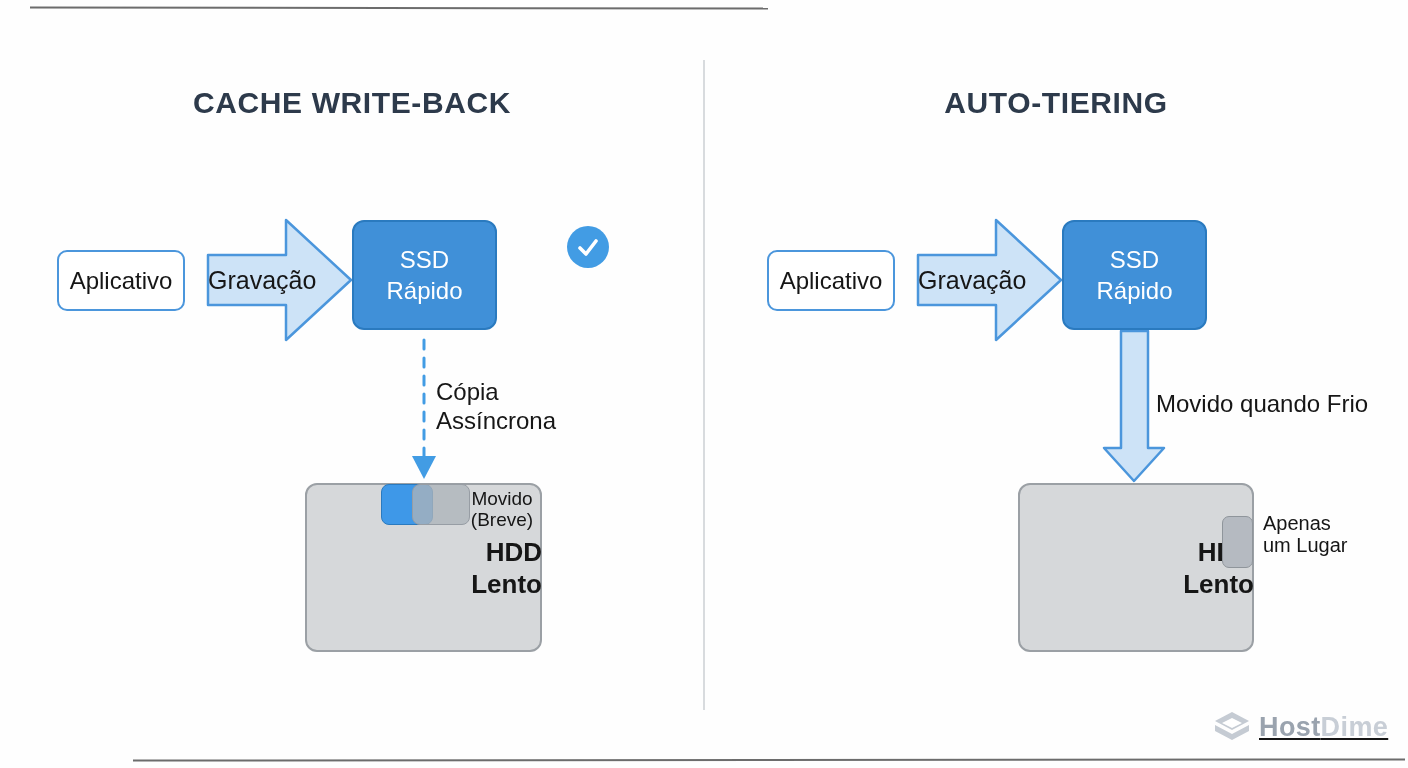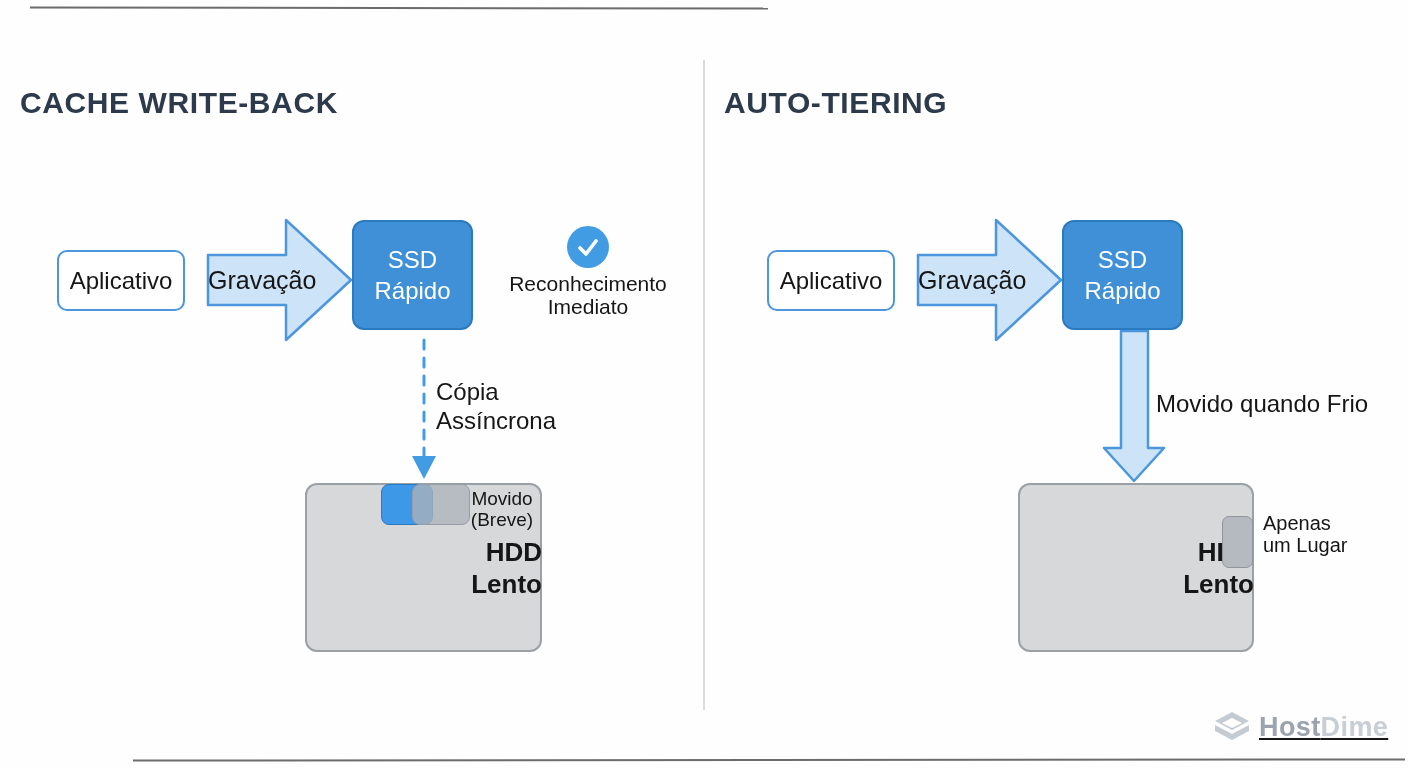--- a/index.html
+++ b/index.html
@@ -11,35 +11,35 @@
   }
   .abs { position:absolute; }
 
   
   .edge-top { left:30px; top:7px; width:738px; height:2px; background:#474747; opacity:.8; transform:rotate(.08deg); }
   .edge-bottom { left:133px; top:759px; width:1272px; height:2px; background:#474747; opacity:.8; transform:rotate(-.05deg); }
 
   .divider { left:703px; top:60px; width:2px; height:650px; background:var(--divider); }
 
   .panel-title {
-    margin:0; width:704px; top:86px; text-align:left;
-    font-size:30px; font-weight:600; letter-spacing:.6px; color:var(--title);padding-left:20px;
+    margin:0; width:704px; top:86px; text-align:center;
+    font-size:30px; font-weight:600; letter-spacing:.6px; color:var(--title);
   }
 
   .app-box {
     width:128px; height:61px; background:#ffffff;
     border:2.5px solid var(--arrow-stroke); border-radius:10px;
     display:flex; align-items:center; justify-content:center;
     font-size:24px; color:var(--ink); box-sizing:border-box; z-index:2;
   }
   .arrow-label {
     width:130px; text-align:left; font-size:25px; color:var(--ink); z-index:3;
   }
   .ssd-box {
-    width:121px; height:110px; background:var(--blue);
+    width:145px; height:110px; background:var(--blue);
     border:2px solid var(--blue-border); border-radius:12px;
     display:flex; align-items:center; justify-content:center; text-align:center;
     font-size:24px; color:#ffffff; line-height:1.3; white-space:pre-line; box-sizing:border-box; z-index:2;
   }
   .hdd-box {
     width:237px; height:169px; background:var(--gray-box);
     border:2px solid var(--gray-border); border-radius:12px; box-sizing:border-box;
   }
   .hdd-label {
     text-align:right; font-size:26px; line-height:1.22; color:var(--ink); white-space:pre-line;font-weight:bold;
@@ -95,22 +95,20 @@
   <div class="abs arrow-label" style="left:208px; top:266px;">Gravação</div>
 
   <div class="abs ssd-box" style="left:352px; top:220px;">SSD
 Rápido</div>
 
   <div class="abs check-circle" style="left:567px; top:226px;">
     <svg width="24" height="24" viewBox="0 0 24 24">
       <polyline points="4,13 10,19 20,6" style="fill:none; stroke:#ffffff; stroke-width:3.6; stroke-linecap:round; stroke-linejoin:round;"></polyline>
     </svg>
   </div>
-  <div class="abs ack-label" style="left:503px; top:272px;">Reconhecimento
-Imediato</div>
 
   <svg class="abs" style="left:411px; top:338px;" width="26" height="144" viewBox="0 0 26 144">
     <line x1="13" y1="2" x2="13" y2="118" style="stroke:var(--check-blue); stroke-width:3; stroke-dasharray:9 9; stroke-linecap:round;"></line>
     <polygon points="1,118 25,118 13,141" style="fill:var(--check-blue);"></polygon>
   </svg>
   <div class="abs copy-label" style="left:436px; top:378px;">Cópia
 Assíncrona</div>
 
   <div class="abs hdd-box" style="left:305px; top:483px;"></div>
   <div class="abs block-blue" style="left:381px; top:484px;"></div>

